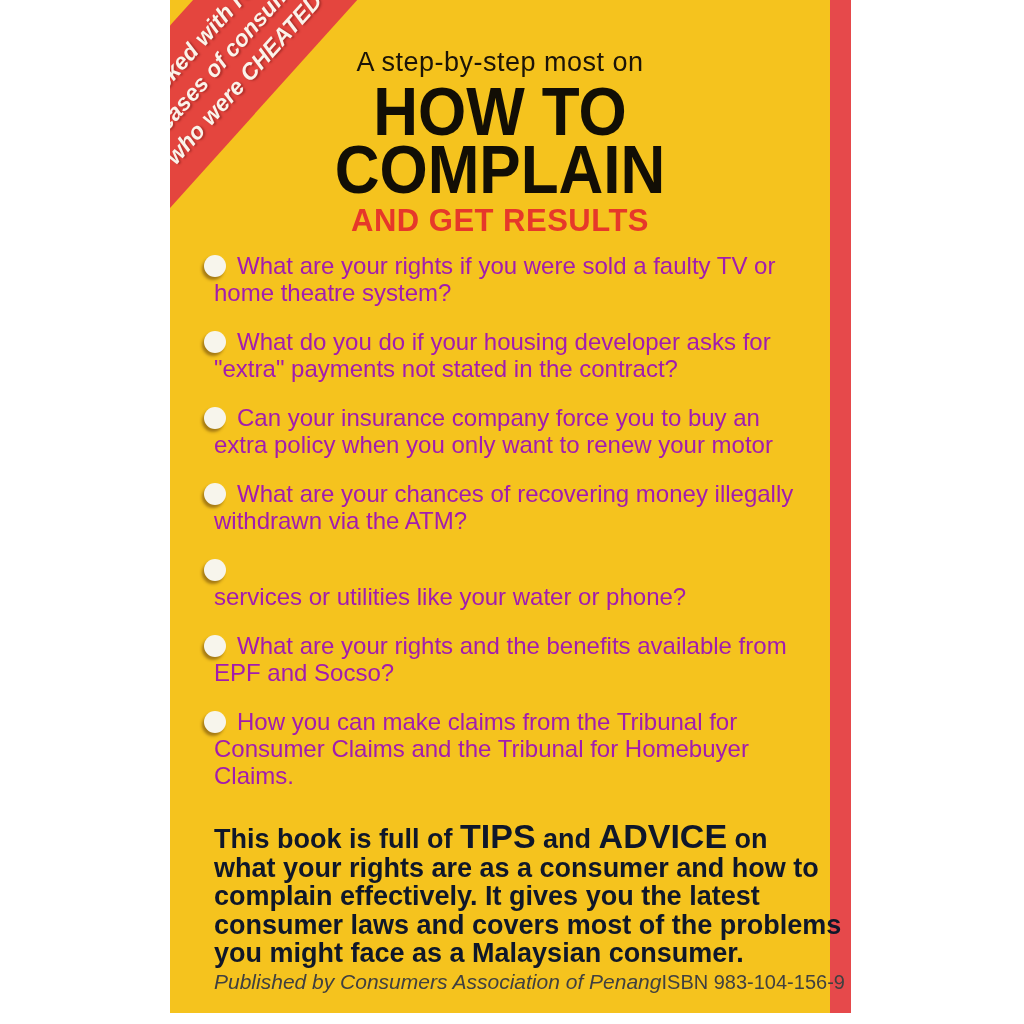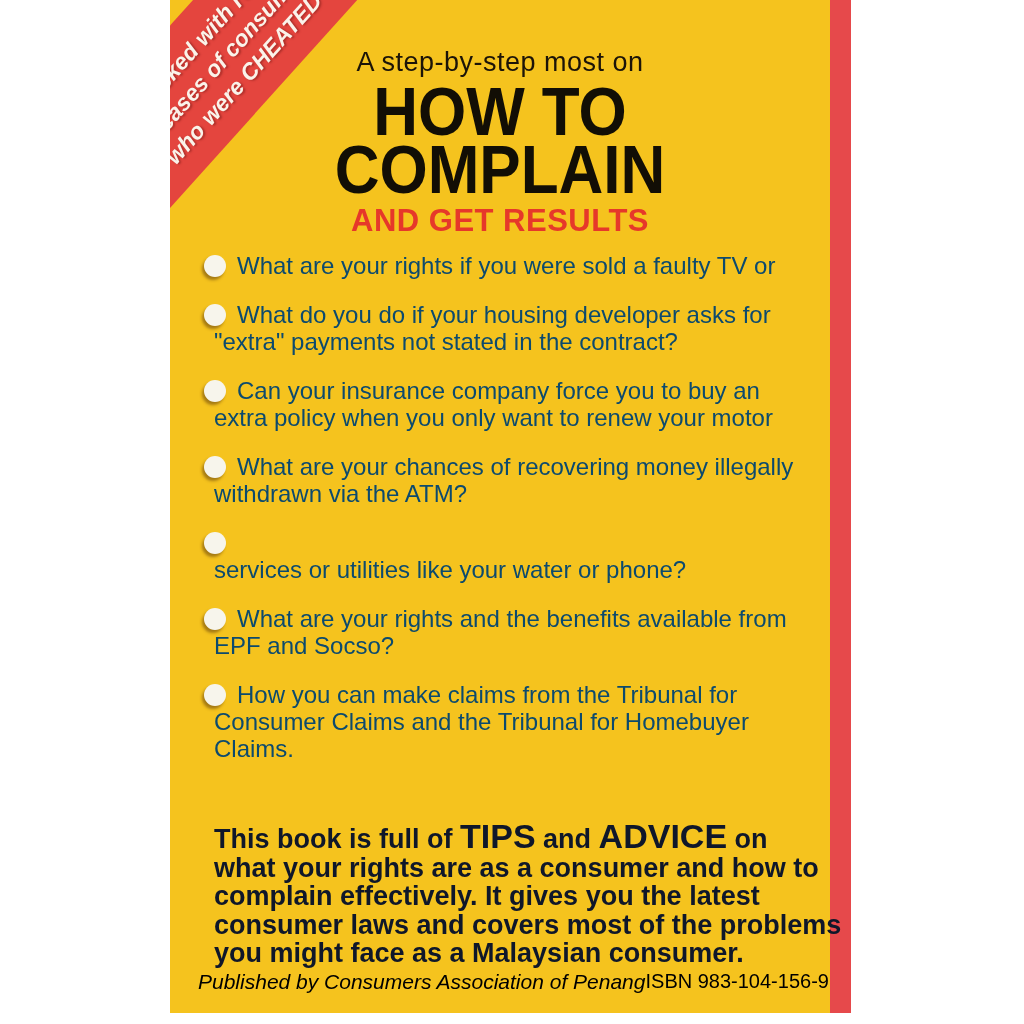--- a/index.html
+++ b/index.html
@@ -62,21 +62,21 @@
     letter-spacing: 0.5px;
   }
 
   .questions {
     position: absolute; left: 44px; top: 252px;
     width: 600px;
   }
   .q {
     margin: 0 0 22px 0;
     font-size: 24px; line-height: 27px;
-    color: #0c4a6e;
+    color: #a21caf;
   }
   .q span { white-space: nowrap; }
   .dot {
     display: inline-block;
     width: 22px; height: 22px;
     margin-left: -10px; margin-right: 11px;
     vertical-align: -3px;
     border-radius: 50%;
     background: #F7F5EC;
     box-shadow: -2px 3px 3px rgba(85,50,10,0.5);
@@ -86,24 +86,24 @@
   .blurb {
     position: absolute; left: 44px; top: 822px;
     width: 610px;
     font-size: 27px; line-height: 28.5px;
     font-weight: bold; color: #0f172a;
   }
   .b-line { white-space: nowrap; }
   .big { font-size: 34px; }
 
   .footer {
-    position: absolute; left: 28px; top: 970px;
+    position: absolute; left: 44px; top: 970px;
     width: 592px;
-    display: flex; justify-content: space-between; align-items: flex-start;
-    color: #000000;
+    display: flex; justify-content: space-between; align-items: flex-end;
+    color: #404040;
   }
   .publisher { font-size: 21px; font-style: italic; white-space: nowrap; }
   .isbn { font-size: 20px; white-space: nowrap; }
 </style>
 </head>
 <body>
 
 <div class="page">
   <div class="cover">
 
@@ -116,21 +116,21 @@
     </div>
 
     <div class="header">
       <div class="subtitle">A step-by-step most on</div>
       <div class="title-line first">HOW TO</div>
       <div class="title-line">COMPLAIN</div>
       <div class="tagline">AND GET RESULTS</div>
     </div>
 
     <div class="questions">
-      <p class="q"><span class="dot"></span><span>What are your rights if you were sold a faulty TV or</span></p>
+      <p class="q"><span class="dot"></span><span>What are your rights if you were sold a faulty TV or</span><span class="cl">home theatre system?</span></p>
 
       <p class="q"><span class="dot"></span><span>What do you do if your housing developer asks for</span><span class="cl">"extra" payments not stated in the contract?</span></p>
 
       <p class="q"><span class="dot"></span><span>Can your insurance company force you to buy an</span><span class="cl">extra policy when you only want to renew your motor</span></p>
 
       <p class="q"><span class="dot"></span><span>What are your chances of recovering money illegally</span><span class="cl">withdrawn via the ATM?</span></p>
 
       <p class="q"><span class="dot"></span><span class="cl">services or utilities like your water or phone?</span></p>
 
       <p class="q"><span class="dot"></span><span>What are your rights and the benefits available from</span><span class="cl">EPF and Socso?</span></p>

